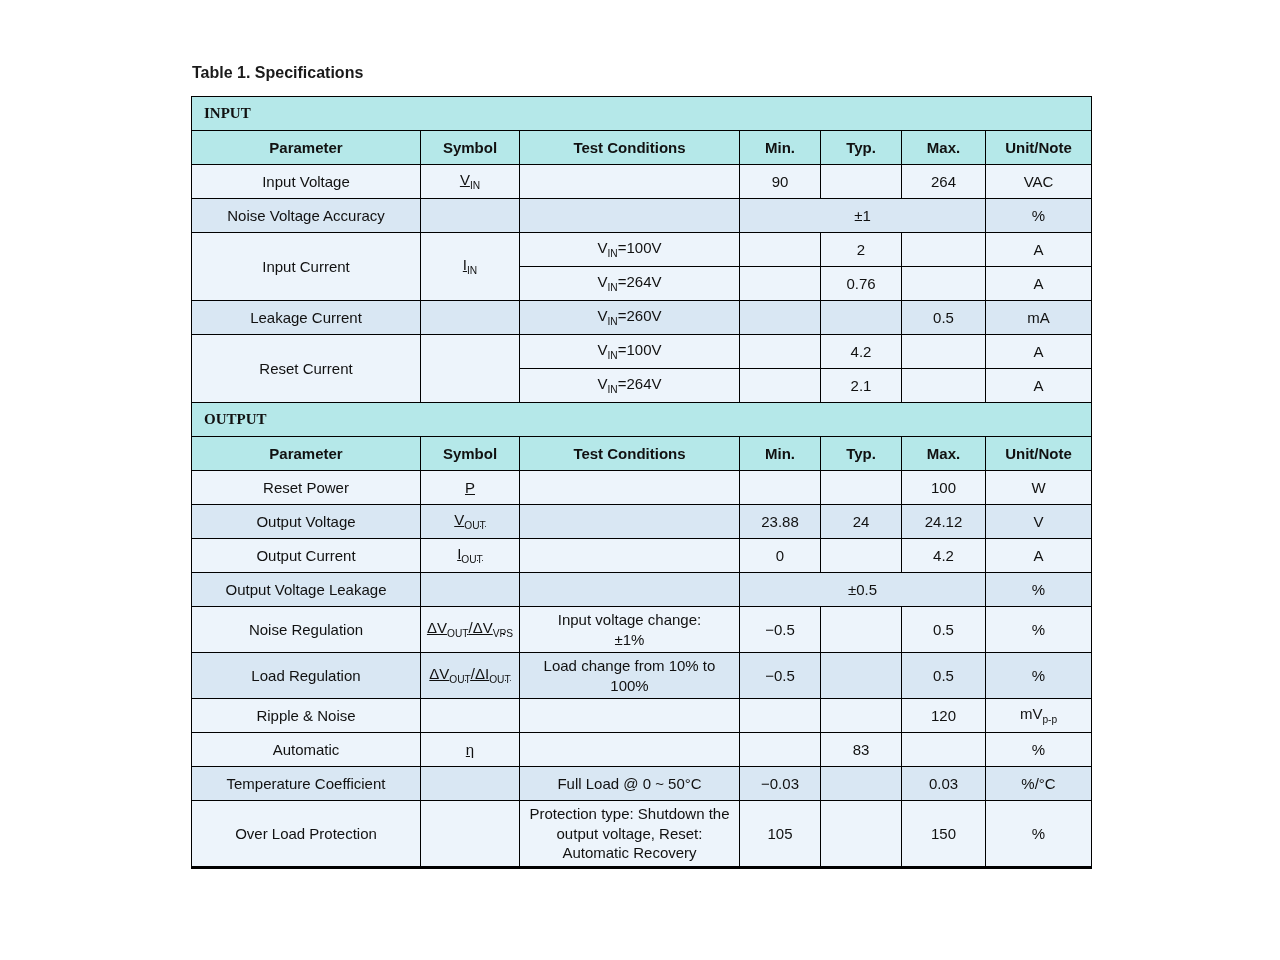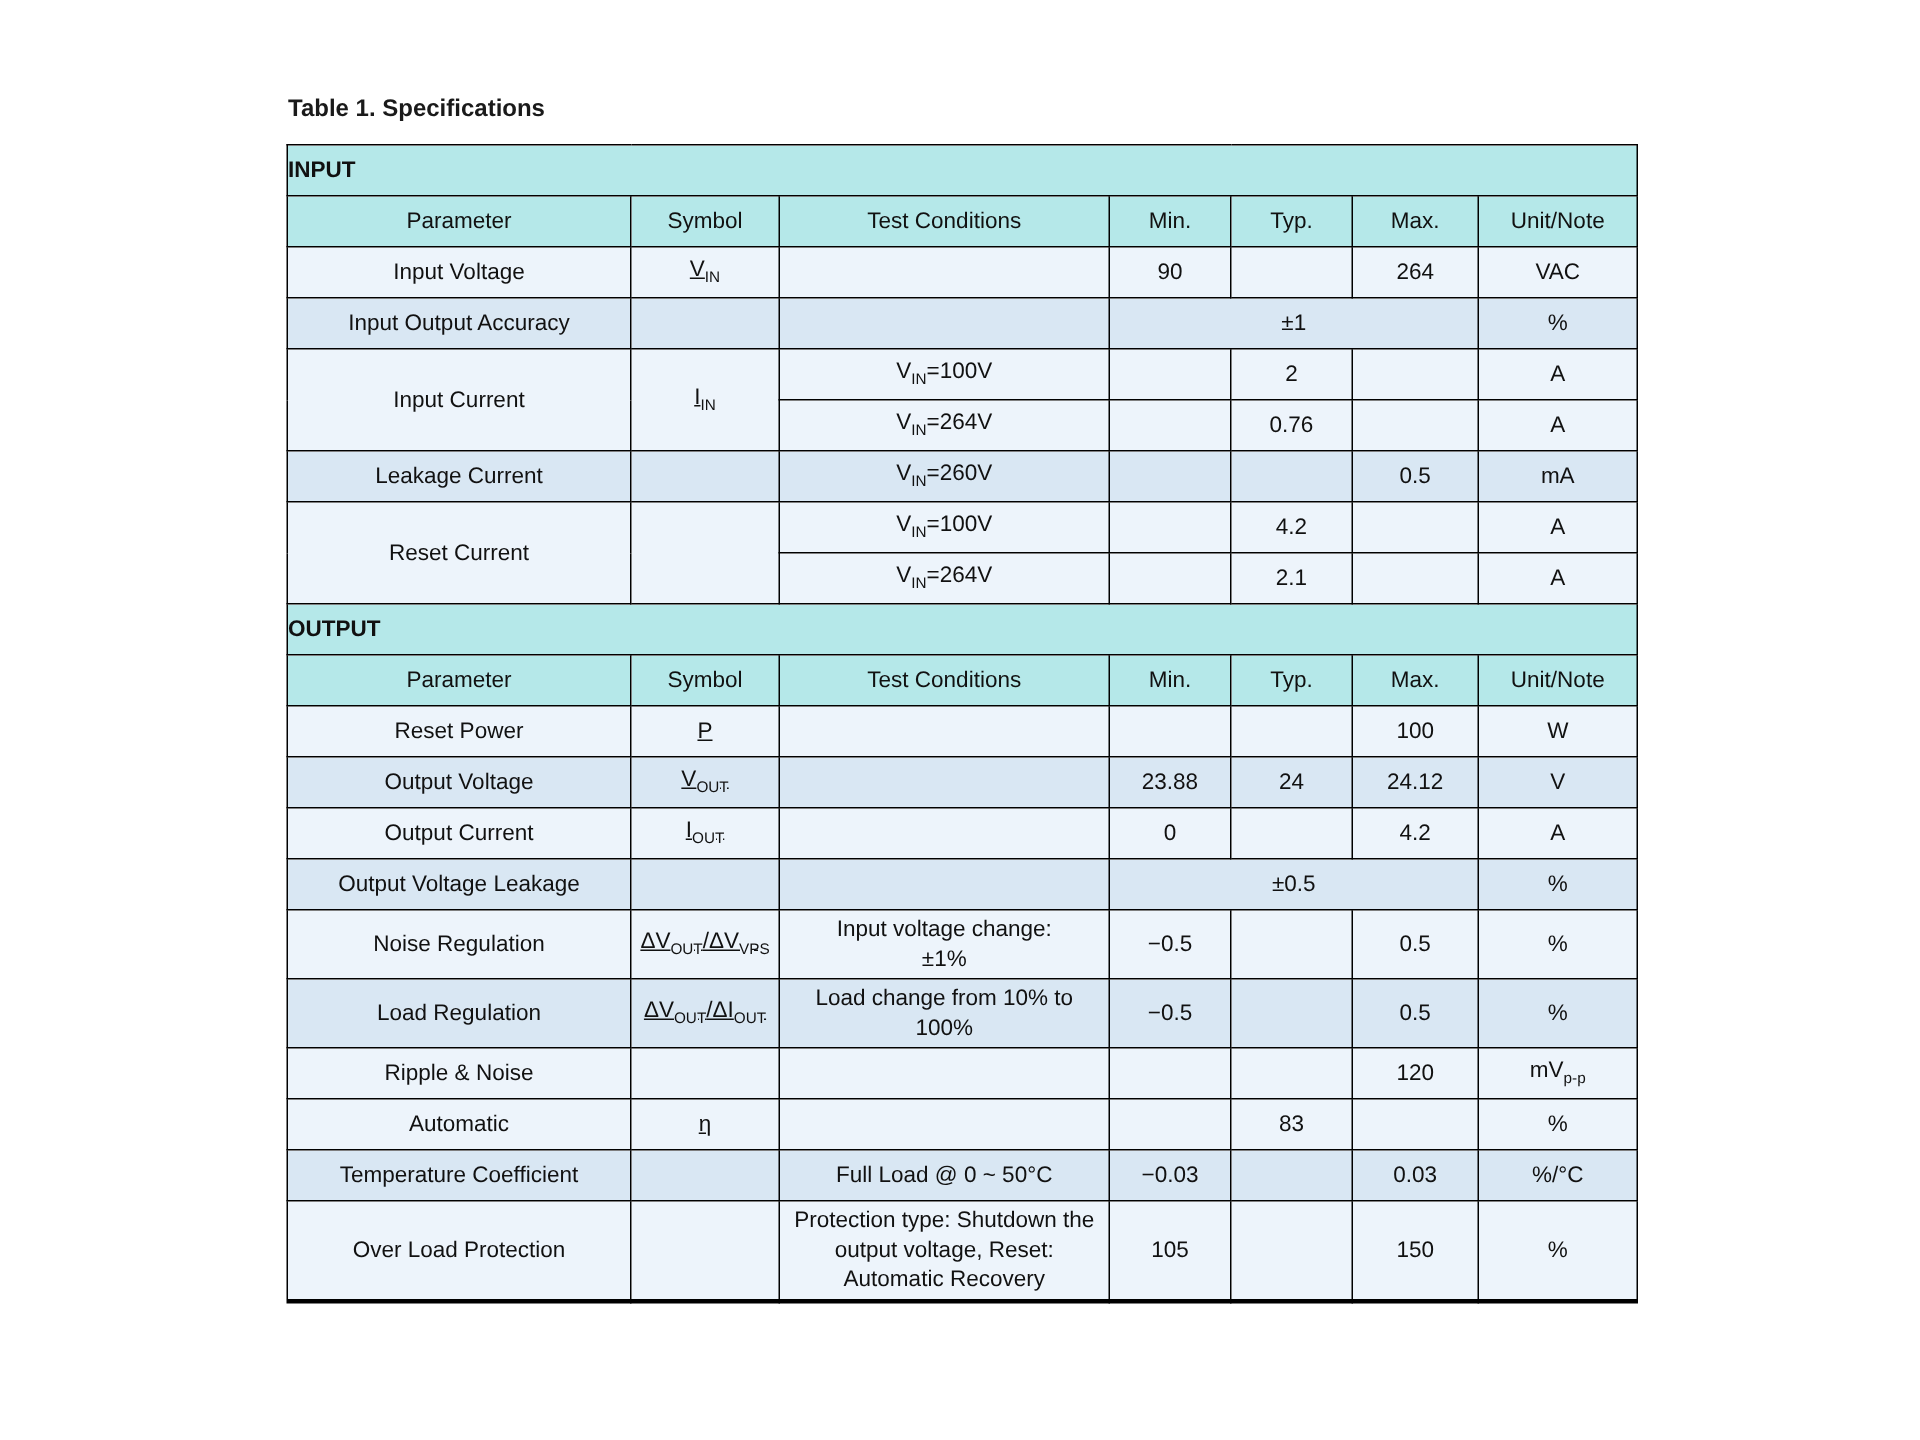--- a/index.html
+++ b/index.html
@@ -16,24 +16,24 @@
     border: 1px solid var(--border-color, #000);
     border-bottom: 3px solid var(--border-color, #000);
   }
   .spec td, .spec th {
     border: 1px solid var(--border-color, #000);
     font-size: 15px; line-height: 1.3;
     text-align: center; vertical-align: middle;
     padding: 3px 4px; height: 34px;
     overflow: hidden;
   }
-  .spec th { background: var(--header-bg, #b5e8e9); font-weight: normal; }
+  .spec th { background: var(--header-bg, #b5e8e9); font-weight: bold; }
   td.section {
     background: var(--header-bg, #b5e8e9);
-    text-align: left; font-weight: bold; padding-left: 0;
+    text-align: left; font-weight: bold; padding-left: 12px; font-family: Liberation Serif, serif;
   }
   tr.light td { background: var(--row-light-bg, #edf4fb); }
   tr.dark td  { background: var(--row-dark-bg, #d9e7f3); }
   td.cond { white-space: pre-line; text-align: center; }
   td.sym { padding: 3px 1px; text-decoration: underline; }
   sub { font-size: 0.68em; }
 </style>
 </head>
 <body>
 
@@ -69,21 +69,21 @@
         <td class="param">Input Voltage</td>
         <td class="sym">V<sub>IN</sub></td>
         <td class="cond"></td>
         <td>90</td>
         <td></td>
         <td>264</td>
         <td>VAC</td>
       </tr>
 
       <tr class="dark">
-        <td class="param">Input Output Accuracy</td>
+        <td class="param">Noise Voltage Accuracy</td>
         <td class="sym"></td>
         <td class="cond"></td>
         <td colspan="3">±1</td>
         <td>%</td>
       </tr>
 
       <tr class="light">
         <td class="param" rowspan="2">Input Current</td>
         <td class="sym" rowspan="2">I<sub>IN</sub></td>
         <td class="cond">V<sub>IN</sub>=100V</td>

